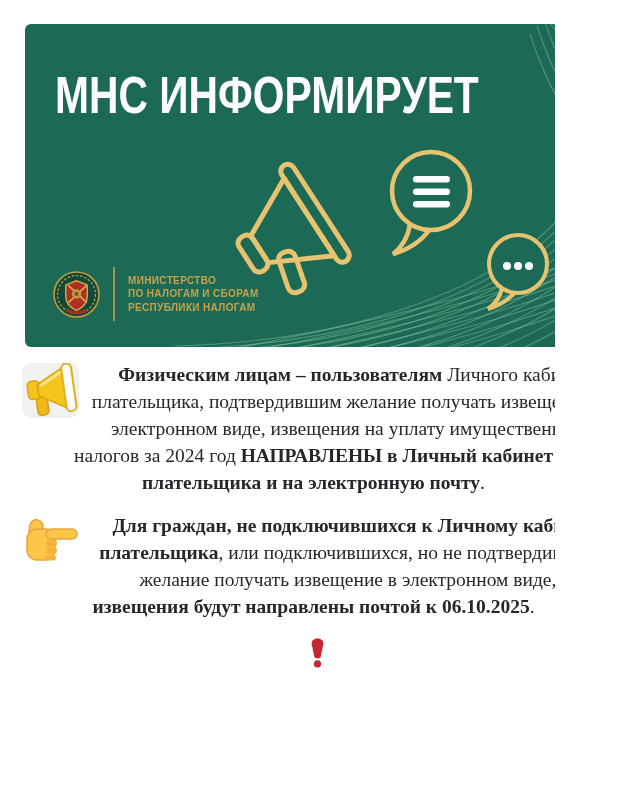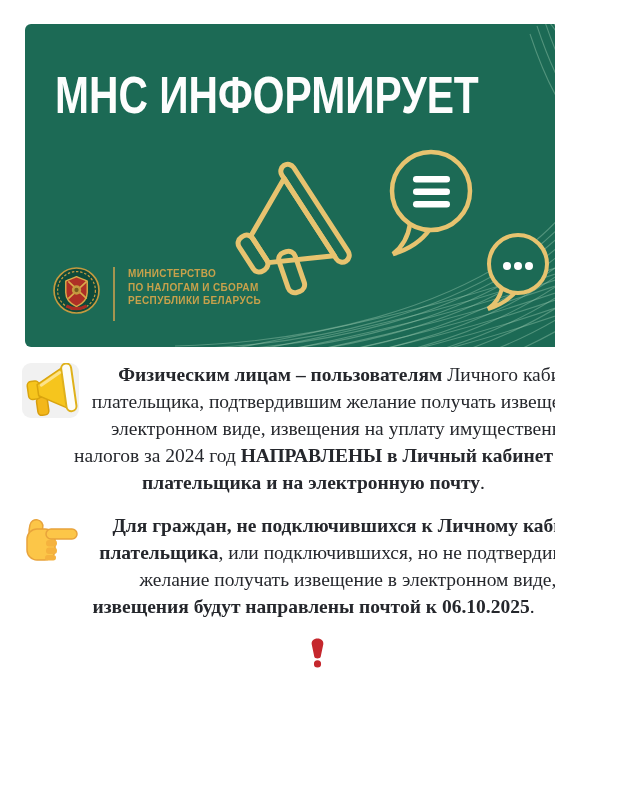--- a/index.html
+++ b/index.html
@@ -8,21 +8,21 @@
 
   
   .banner{position:absolute;left:25px;top:24px;width:580px;height:323px;
           background:#1c6a55;border-radius:6px;overflow:hidden;}
   .deco{position:absolute;left:0;top:0;}
   .banner-title{position:absolute;left:30px;top:42px;white-space:nowrap;
           font-family:"Liberation Sans",sans-serif;font-weight:800;font-size:51px;
           color:#fdfdfd;transform:scaleX(.8);transform-origin:left center;}
   .icon-abs{position:absolute;}
 
-  .ministry{position:absolute;left:28px;top:243px;display:flex;align-items:flex-start;gap:13px;}
+  .ministry{position:absolute;left:28px;top:243px;display:flex;align-items:center;gap:13px;}
   .ministry-divider{width:2px;height:54px;background:#bd9c4f;opacity:.85;}
   .ministry-text{font-family:"Liberation Sans",sans-serif;font-weight:700;font-size:10px;
           line-height:13.5px;letter-spacing:.35px;color:#c7a14b;}
 
   
   .content{position:absolute;left:20px;top:347px;width:587px;
            font-size:19.5px;line-height:27px;text-align:center;}
   .content p{margin:0;}
   .para1{margin-top:14px !important;text-indent:20px;}
   .para2{margin-top:16px !important;text-indent:20px;}
@@ -113,21 +113,21 @@
                  C17,36 12.5,32 12.5,25 L12.5,13.8 C15,12 19,11.5 23,9.5 Z" fill="#ae2f26" stroke="#d8ab4a" stroke-width="1.4"></path>
         <path d="M15,31 L33,14 M15,14 L33,31" stroke="#d8ab4a" stroke-width="1.6"></path>
         <circle cx="23" cy="22.5" r="4.6" fill="#c49a3f"></circle>
         <circle cx="23" cy="22.5" r="2.1" fill="#7c5c1d"></circle>
         <path d="M13,38 Q23,43.5 33,38" stroke="#a82c24" stroke-width="3" fill="none"></path>
       </svg>
       <div class="ministry-divider"></div>
       <div class="ministry-text">
         <div>МИНИСТЕРСТВО</div>
         <div>ПО НАЛОГАМ И СБОРАМ</div>
-        <div>РЕСПУБЛИКИ БЕЛАРУСЬ</div>
+        <div>РЕСПУБЛИКИ НАЛОГАМ</div>
       </div>
     </div>
   </div>
 
   <div class="content">
 
     <p class="para1">
       <svg class="emoji emoji-megaphone" viewBox="0 0 57 55">
         <rect x="0" y="0" width="57" height="55" rx="9" fill="#f1f1f1"></rect>
         <g transform="rotate(-8 28 27)">

